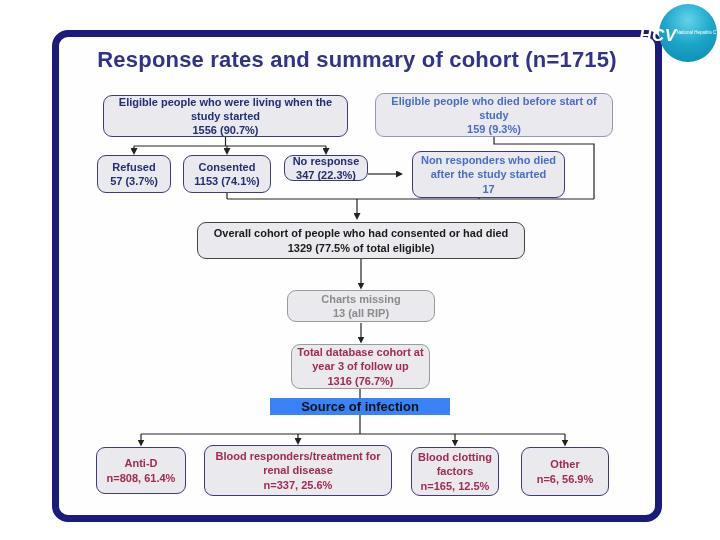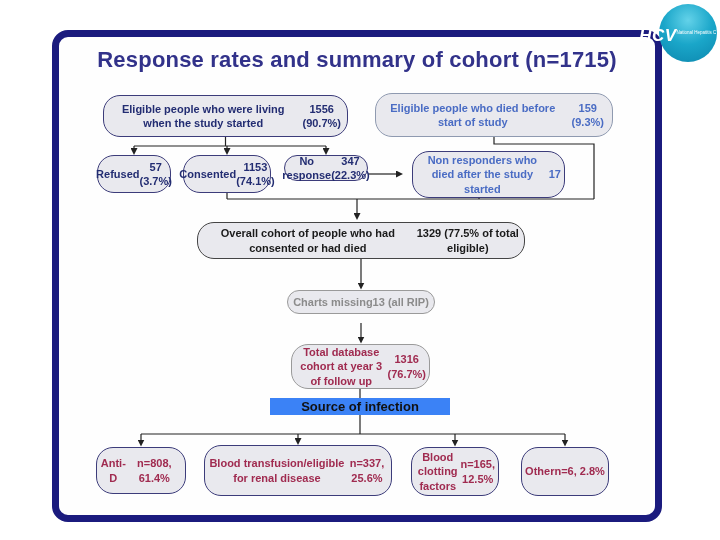--- a/index.html
+++ b/index.html
@@ -25,22 +25,22 @@
     border-radius:50%;
     background:radial-gradient(circle at 50% 28%, #63d2e9 0%, #1aa6c9 48%, #0c86ad 100%);
     display:flex;align-items:center;justify-content:center;
     color:#ffffff;
   }
   .logo-text{font-size:17px;font-weight:bold;letter-spacing:0.5px;line-height:1;margin-top:4px;font-style:italic;}
   .logo-tagline{font-size:4.5px;line-height:1.4;white-space:nowrap;}
   svg.connectors{position:absolute;left:0;top:0;z-index:1;pointer-events:none;}
   .node{
     position:absolute;z-index:2;box-sizing:border-box;
-    background:#e9e9ee;border-radius:17px;
-    display:flex;flex-direction:row;align-items:center;justify-content:center;
+    background:#e9e9ee;border-radius:9px;
+    display:flex;flex-direction:column;align-items:center;justify-content:center;
     text-align:center;font-weight:bold;font-size:11px;line-height:1.28;
     padding:1px 3px;
   }
   .b-navy{border:1.6px solid #3c3c7a;color:#232d72;}
   .b-navy-blue{border:1.5px solid #8f9ab0;color:#4a6cc4;}
   .b-navy-blue2{border:1.6px solid #3c3c7a;color:#4a6cc4;}
   .b-dark{border:1.6px solid #444444;color:#1a1a1a;}
   .b-gray{border:1.4px solid #9a9a9a;color:#8b8b8b;}
   .b-maroon-gray{border:1.4px solid #9a9a9a;color:#a02b50;}
   .b-maroon-navy{border:1.6px solid #3c3c7a;color:#a02b50;}
@@ -125,43 +125,43 @@
 <div class="node b-navy-blue2" style="left:412px;top:151px;width:153px;height:47px">
   <div>Non responders who died after the study started</div>
   <div>17</div>
 </div>
 
 <div class="node b-dark" style="left:197px;top:222px;width:328px;height:37px">
   <div>Overall cohort of people who had consented or had died</div>
   <div>1329 (77.5% of total eligible)</div>
 </div>
 
-<div class="node b-gray" style="left:287px;top:290px;width:148px;height:24px">
+<div class="node b-gray" style="left:287px;top:290px;width:148px;height:32px">
   <div>Charts missing</div>
   <div>13 (all RIP)</div>
 </div>
 
 <div class="node b-maroon-gray" style="left:291px;top:344px;width:139px;height:45px">
   <div>Total database cohort at year 3 of follow up</div>
   <div>1316 (76.7%)</div>
 </div>
 
 <div class="source-label">Source of infection</div>
 
 <div class="node b-maroon-navy" style="left:96px;top:447px;width:90px;height:47px">
   <div>Anti-D</div>
   <div>n=808, 61.4%</div>
 </div>
 
 <div class="node b-maroon-navy" style="left:204px;top:445px;width:188px;height:51px">
-  <div>Blood transfusion/eligible for renal disease</div>
+  <div>Blood responders/treatment for renal disease</div>
   <div>n=337, 25.6%</div>
 </div>
 
 <div class="node b-maroon-navy" style="left:411px;top:447px;width:88px;height:49px">
   <div>Blood clotting factors</div>
   <div>n=165, 12.5%</div>
 </div>
 
 <div class="node b-maroon-navy" style="left:521px;top:447px;width:88px;height:49px">
   <div>Other</div>
-  <div>n=6, 2.8%</div>
+  <div>n=6, 56.9%</div>
 </div>
 
 </body></html>

